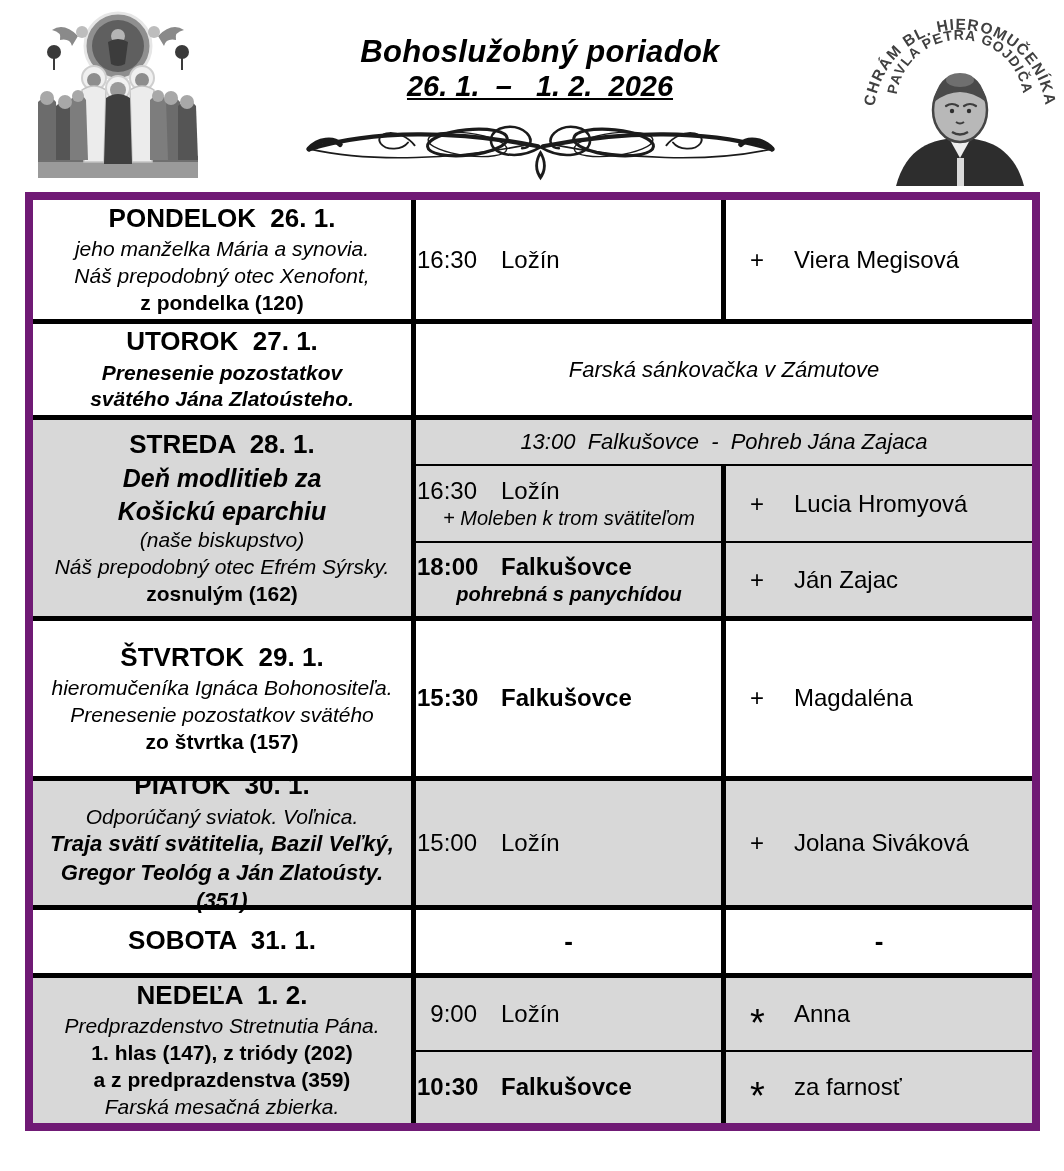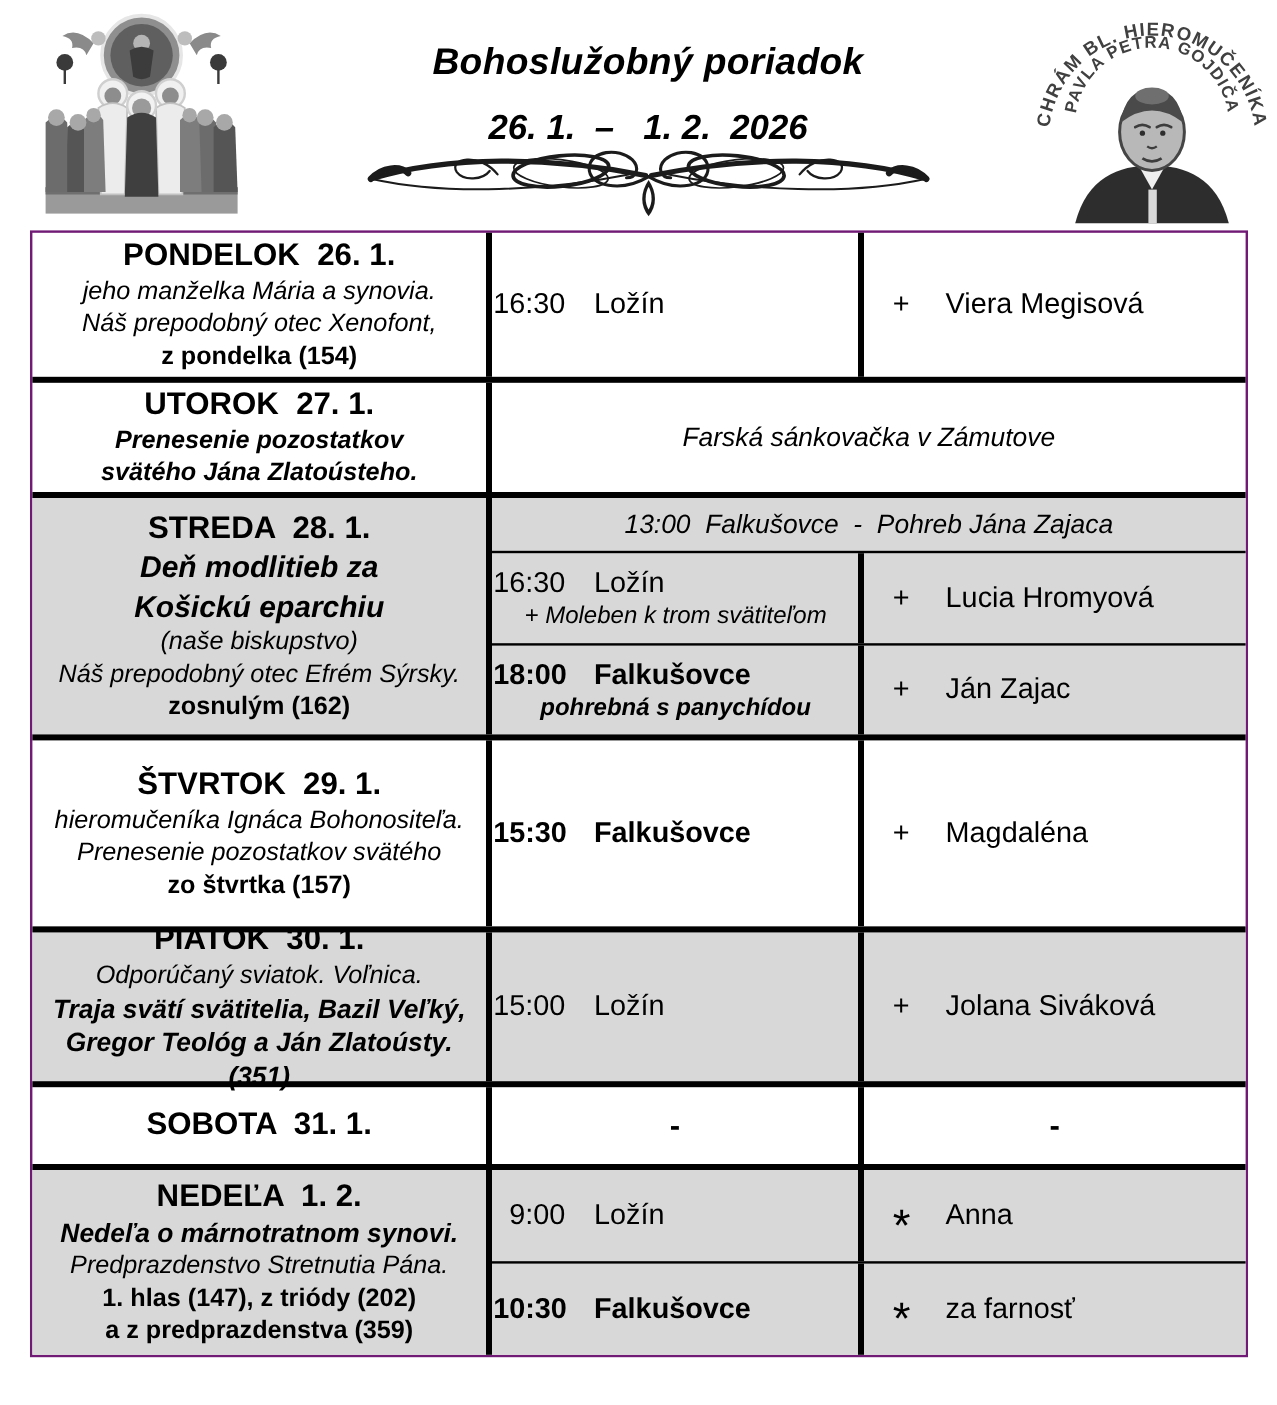--- a/index.html
+++ b/index.html
@@ -4,27 +4,27 @@
 <style>
   * { margin:0; padding:0; box-sizing:border-box; }
   html,body { background:#ffffff; }
   body { font-family:"Liberation Sans", sans-serif; color:#000; }
   .page { position:relative; width:1064px; height:1171px; background:#fff; overflow:hidden; }
 
   
   .icon-left { position:absolute; left:30px; top:6px; width:176px; height:180px; }
   .title-block { position:absolute; left:262px; top:34px; width:556px; text-align:center; }
   .title-main { font-size:31px; font-weight:700; font-style:italic; letter-spacing:0.3px; }
-  .title-date { font-size:29px; font-weight:700; font-style:italic; margin-top:21px; white-space:pre; }
+  .title-date { font-size:29px; font-weight:700; font-style:italic; margin-top:0; white-space:pre;text-decoration:underline; }
   .flourish { position:absolute; left:288px; top:118px; width:505px; height:66px; }
   .stamp { position:absolute; left:860px; top:8px; width:200px; height:180px; }
 
   
   .schedule { position:absolute; left:25px; top:192px; width:1015px; height:939px;
-              border:2px solid #701a75; display:flex; flex-direction:column; background:#fff; }
+              border:8px solid #701a75; display:flex; flex-direction:column; background:#fff; }
   .row { display:flex; width:100%; }
   .row + .row { border-top:5px solid #000; }
   .gray { background:#d8d8d8; }
   .r-mon { height:120px; } .r-tue { height:96px; } .r-wed { height:202px; }
   .r-thu { height:160px; } .r-fri { height:129px; } .r-sat { height:69px; }
   .r-sun { flex:1; }
 
   .c-day { width:383px; border-right:5px solid #000; display:flex; flex-direction:column;
            justify-content:center; align-items:center; text-align:center; padding:2px 4px; }
   .c-mid { width:310px; border-right:5px solid #000; display:flex; flex-direction:column;
@@ -171,21 +171,21 @@
     </svg>
   </div>
 
   <div class="schedule">
 
     <div class="row r-mon">
       <div class="c-day">
         <div class="day-title">PONDELOK  26. 1.</div>
         <div class="ln it">jeho manželka Mária a synovia.</div>
         <div class="ln it">Náš prepodobný otec Xenofont,</div>
-        <div class="ln b">z pondelka (154)</div>
+        <div class="ln b">z pondelka (120)</div>
       </div>
       <div class="c-mid">
         <div class="svc">
           <span class="t">16:30</span>
           <span>Ložín</span>
         </div>
       </div>
       <div class="c-right">
         <span class="sym">+</span>
         <span class="intent-name">Viera Megisová</span>
@@ -285,24 +285,24 @@
       <div class="c-day">
         <div class="day-title">SOBOTA  31. 1.</div>
       </div>
       <div class="c-mid dash-cell">-</div>
       <div class="c-right dash-cell">-</div>
     </div>
 
     <div class="row r-sun gray">
       <div class="c-day">
         <div class="day-title">NEDEĽA  1. 2.</div>
-        <div class="ln bi md">Nedeľa o márnotratnom synovi.</div>
         <div class="ln it">Predprazdenstvo Stretnutia Pána.</div>
         <div class="ln b">1. hlas (147), z triódy (202)</div>
         <div class="ln b">a z predprazdenstva (359)</div>
+        <div class="ln it">Farská mesačná zbierka.</div>
       </div>
       <div class="right-region">
         <div class="sub-row sun-a">
           <div class="c-mid">
             <div class="svc">
               <span class="t">9:00</span>
               <span>Ložín</span>
             </div>
           </div>
           <div class="c-right">

